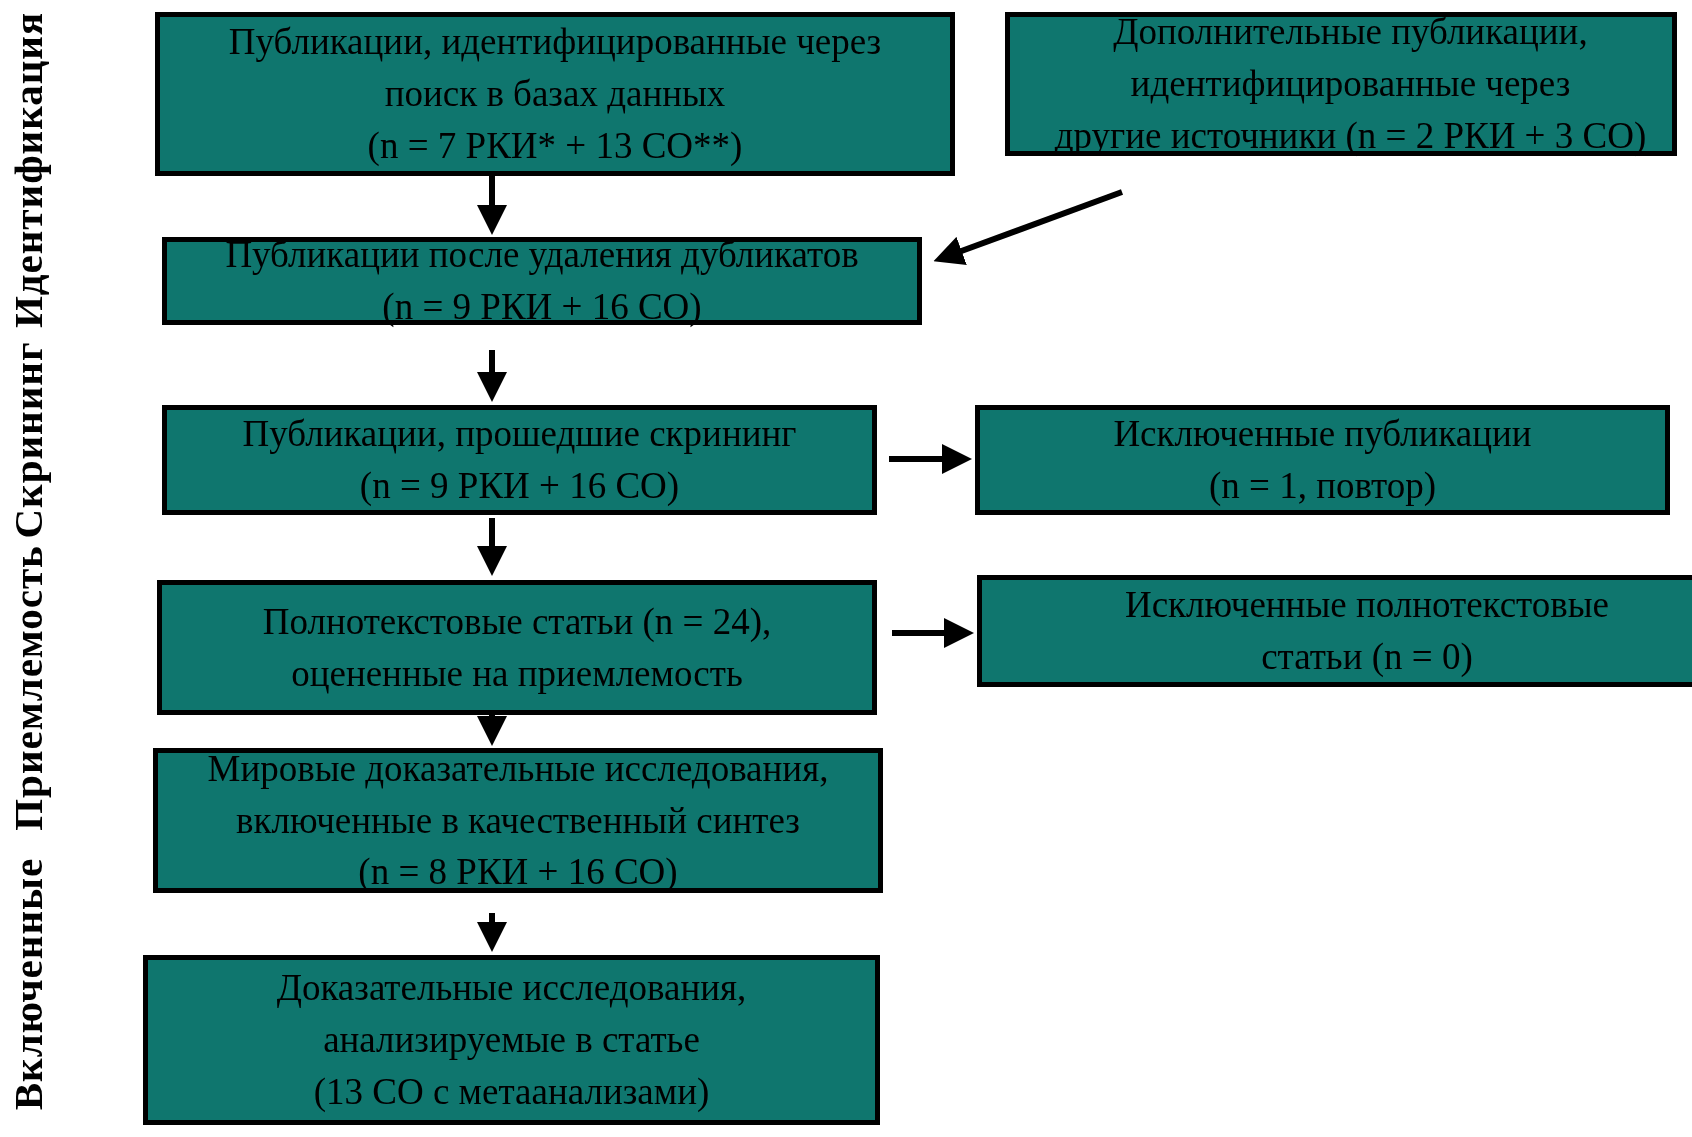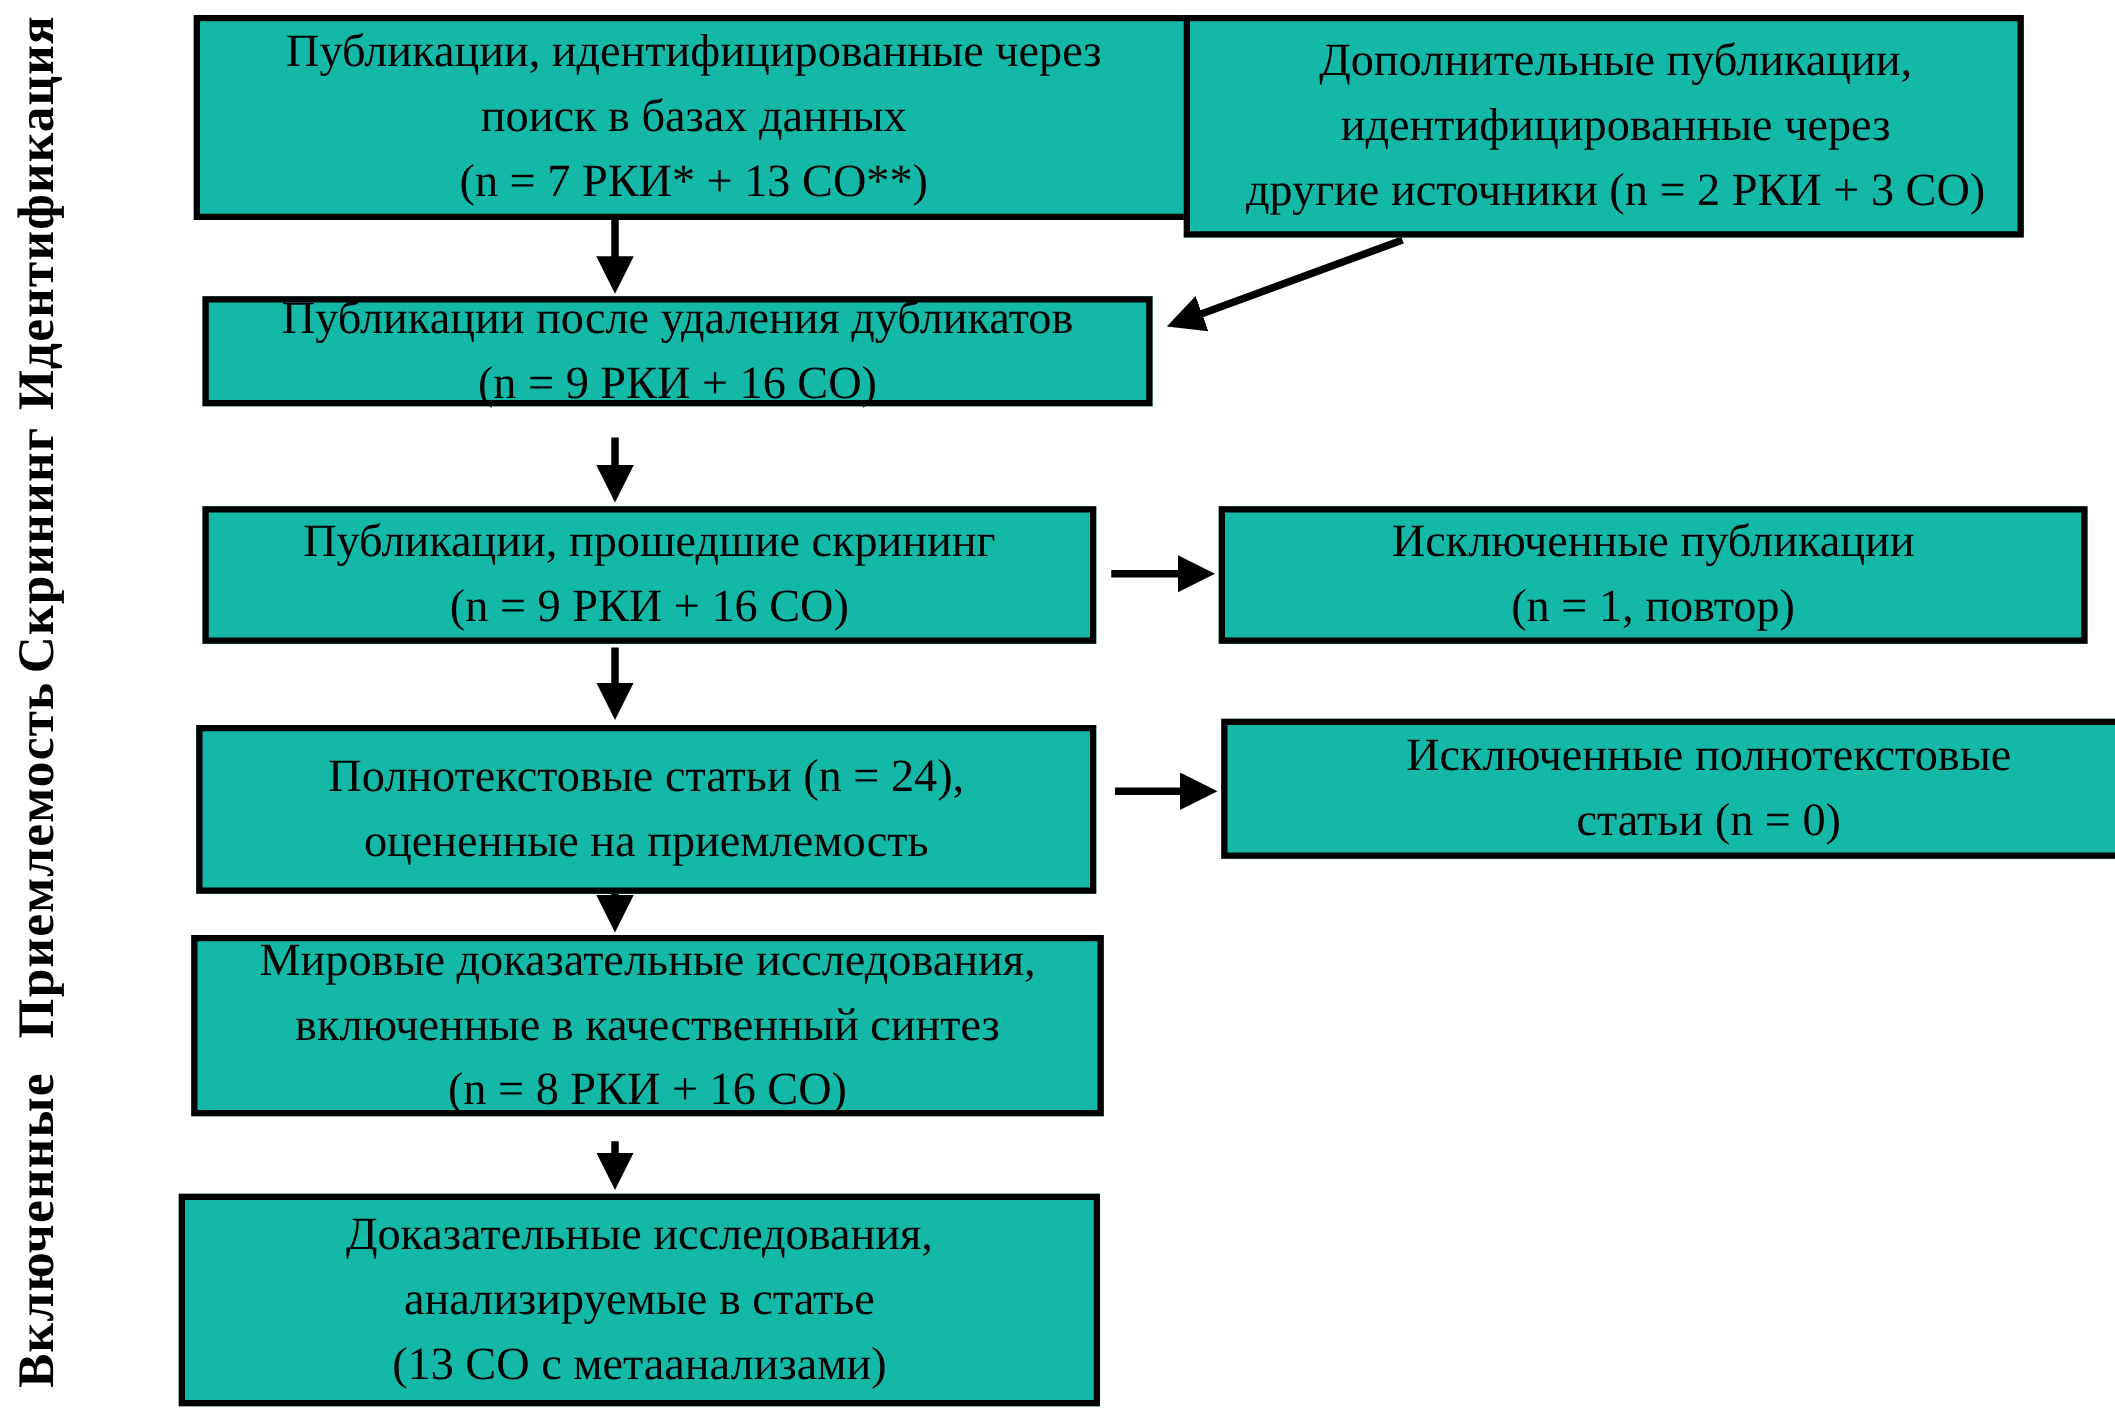--- a/index.html
+++ b/index.html
@@ -9,21 +9,21 @@
     height: 1137px;
     background: #ffffff;
     overflow: hidden;
     font-family: "Liberation Serif", serif;
     color: #000000;
   }
   .box {
     position: absolute;
     box-sizing: border-box;
     border: 5px solid #000000;
-    background: #14b8a6;
+    background: #0f766e;
     display: flex;
     flex-direction: column;
     align-items: center;
     justify-content: center;
     text-align: center;
     font-size: 37px;
     line-height: 1.40;
   }
   .line { white-space: nowrap; }
   .stage-label {
@@ -99,21 +99,21 @@
     <div class="line">включенные в качественный синтез</div>
     <div class="line">(n = 8 РКИ + 16 СО)</div>
   </div>
 
   <div class="box" style="left:143px; top:955px; width:737px; height:170px;">
     <div class="line">Доказательные исследования,</div>
     <div class="line">анализируемые в статье</div>
     <div class="line">(13 СО с метаанализами)</div>
   </div>
 
-  <div class="box" style="left:947px; top:12px; width:672px; height:178px;padding-left:19px;">
+  <div class="box" style="left:1005px; top:12px; width:672px; height:144px;padding-left:19px;">
     <div class="line">Дополнительные публикации,</div>
     <div class="line">идентифицированные через</div>
     <div class="line">другие источники (n = 2 РКИ + 3 СО)</div>
   </div>
 
   <div class="box" style="left:975px; top:405px; width:695px; height:110px;">
     <div class="line">Исключенные публикации</div>
     <div class="line">(n = 1, повтор)</div>
   </div>
 

